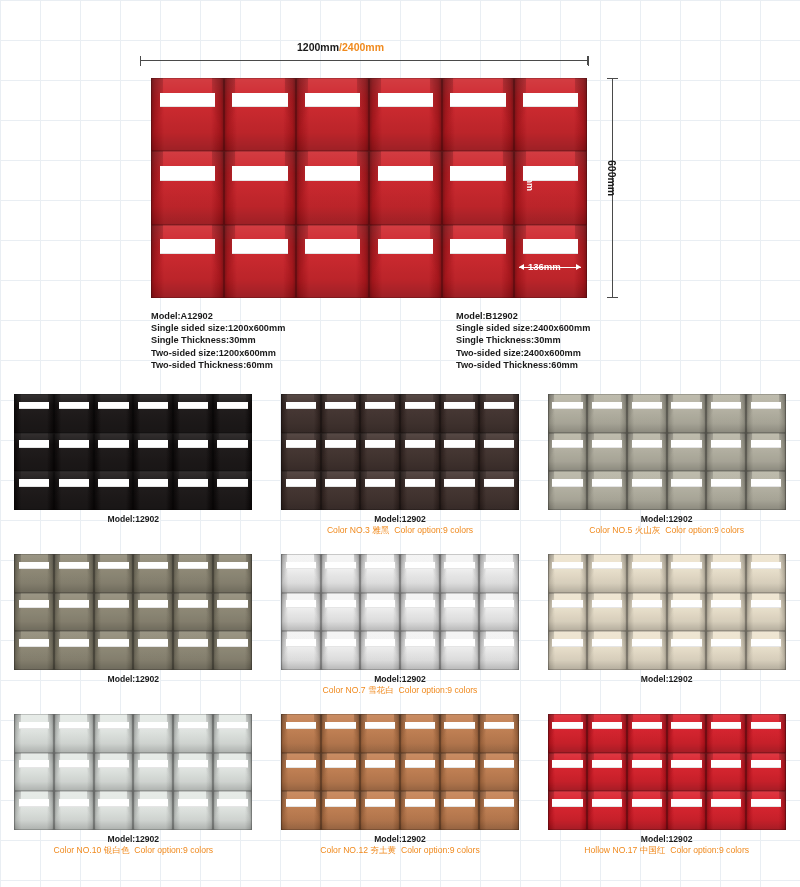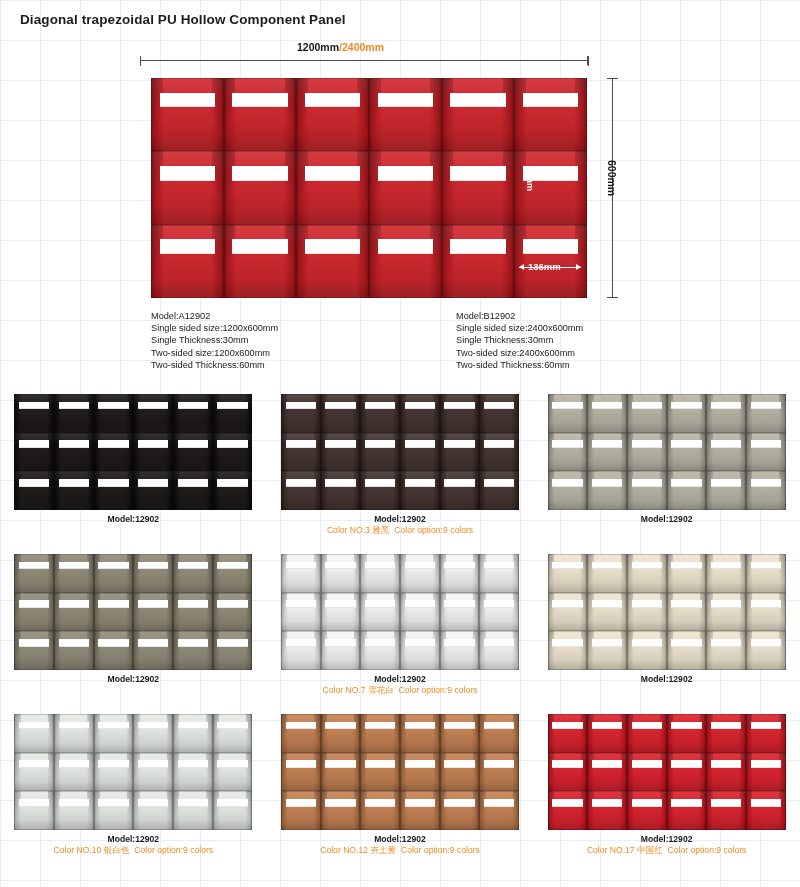--- a/index.html
+++ b/index.html
@@ -110,21 +110,21 @@
     font-size:9.5px;font-weight:bold;color:#ffffff;white-space:nowrap;
   }
   .callout-v-label{
     position:absolute;left:535px;top:170px;
     font-size:9px;font-weight:bold;color:#ffffff;white-space:nowrap;
     transform:rotate(90deg);transform-origin:left top;
   }
 
   
   .spec{
-    position:absolute;font-size:9.2px;line-height:12.2px;color:#1a1a1a;white-space:nowrap;
+    position:absolute;font-size:9.2px;line-height:12.2px;color:#1a1a1a;white-space:nowrap;font-weight:bold;
   }
   .spec.left{left:151px;top:310px;}
   .spec.right{left:456px;top:310px;}
 
   
   .grid{
     position:absolute;left:0;top:388px;width:800px;
     display:grid;grid-template-columns:repeat(3,1fr);
   }
   .cell{position:relative;height:160px;}
@@ -138,21 +138,20 @@
   }
   .cap .model{font-size:8.6px;font-weight:bold;color:#1a1a1a;display:block;line-height:11px;}
   .cap .color{font-size:8.6px;color:#f08a1e;display:block;line-height:11px;}
   .cap .color .opt{color:#f08a1e;}
 </style>
 </head>
 <body>
 
 <div class="page">
 
-  <div class="title">Diagonal trapezoidal PU Hollow Component Panel</div>
 
   <div class="dim-top-label">
     <span>1200mm</span><span class="alt">/</span><span class="alt">2400mm</span>
   </div>
   <div class="dim-top-line"></div>
   <div class="dim-cap-l"></div>
   <div class="dim-cap-r"></div>
 
   <div class="dim-right-line"></div>
   <div class="dim-right-label">600mm</div>
@@ -698,20 +697,21 @@
           <div class="tile" style="background: rgb(179, 176, 160);">
             <div class="face"></div>
             <div class="bev-l"></div>
             <div class="bev-r"></div>
             <div class="slot"></div>
             <div class="edge"></div>
           </div>
         </div>
         <div class="cap">
           <span class="model">Model:12902</span>
+          <span class="color"><span>Color NO.5 火山灰</span>&nbsp;&nbsp;<span class="opt">Color option:9 colors</span></span>
         </div>
       </div>
       <div class="cell">
         <div class="swatch" style="background: rgb(138, 132, 112);">
           <div class="tile" style="background: rgb(138, 132, 112);">
             <div class="face"></div>
             <div class="bev-l"></div>
             <div class="bev-r"></div>
             <div class="slot"></div>
             <div class="edge"></div>
@@ -1499,18 +1499,18 @@
           <div class="tile" style="background: rgb(216, 22, 34);">
             <div class="face"></div>
             <div class="bev-l"></div>
             <div class="bev-r"></div>
             <div class="slot"></div>
             <div class="edge"></div>
           </div>
         </div>
         <div class="cap">
           <span class="model">Model:12902</span>
-          <span class="color"><span>Color NO.17 中国红</span>&nbsp;&nbsp;<span class="opt">Color option:9 colors</span></span>
+          <span class="color"><span>Hollow NO.17 中国红</span>&nbsp;&nbsp;<span class="opt">Color option:9 colors</span></span>
         </div>
       </div>
     </div>
 
 </div>
 
 </body></html>

